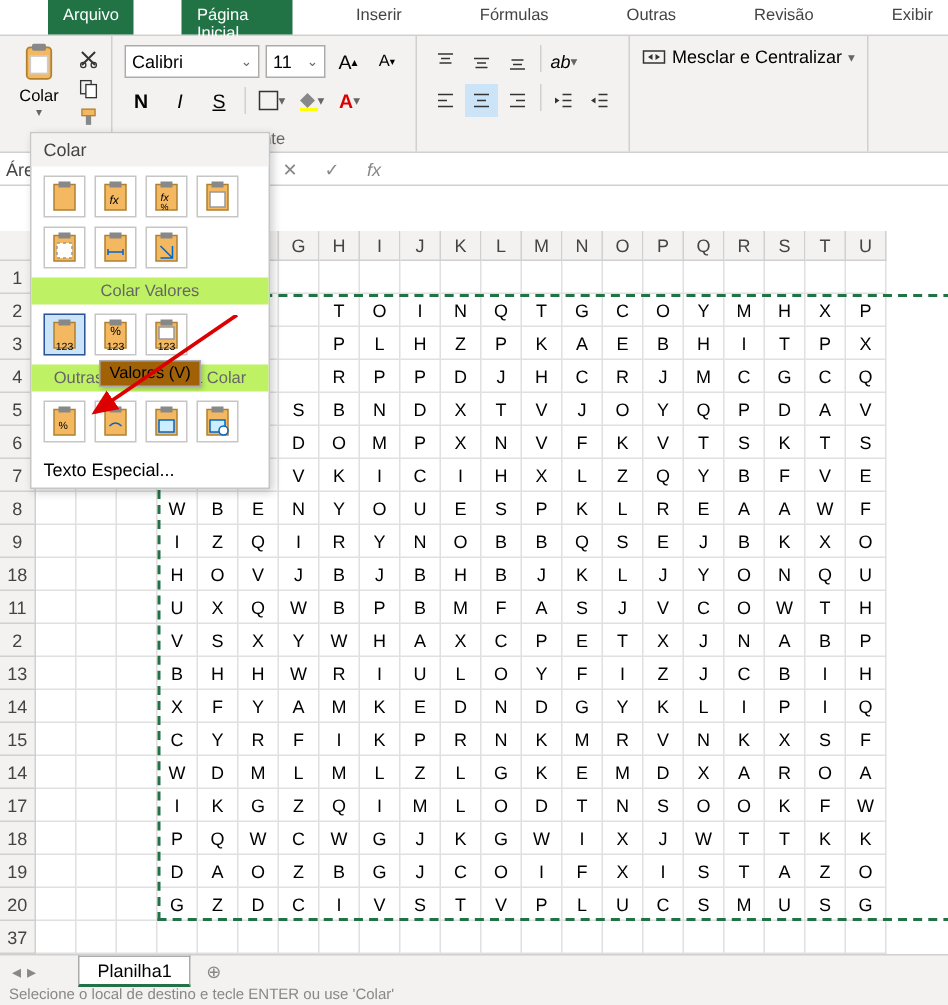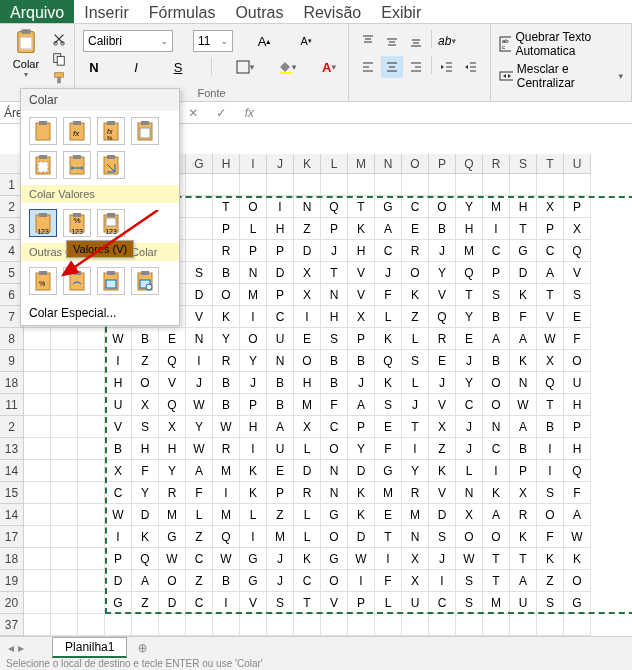--- a/index.html
+++ b/index.html
@@ -1,36 +1,36 @@
 <!DOCTYPE html>
 <html><head>
 <meta charset="utf-8">
 <style>
 * { box-sizing: border-box; margin: 0; padding: 0; font-family: "Segoe UI", Arial, sans-serif; }
 body { background: #fff; width: 632px; height: 670px; overflow: hidden; position: relative; font-size: 12px; }
 
 .tabs { display: flex; background: #fff; height: 24px; border-bottom: 1px solid #d0d0d0; }
-.tab { padding: 4px 10px; font-size: 16px; color: #444; cursor: pointer; }
+.tab { padding: 4px 10px; font-size: 11px; color: #444; cursor: pointer; margin-left: 32px; }
 .tab.file { background: #217346; color: #fff; }
 .tab.active { background: #217346; color: #fff; }
 
 .ribbon { display: flex; height: 78px; background: #f3f2f1; border-bottom: 1px solid #d0d0d0; position: relative; }
 .group { border-right: 1px solid #d0d0d0; padding: 2px 6px 14px; position: relative; display: flex; flex-direction: column; }
 .group-label { position: absolute; bottom: 0; left: 0; right: 0; text-align: center; font-size: 11px; color: #666; height: 14px; }
 
 .paste-big { display: flex; flex-direction: column; align-items: center; padding: 2px 6px; cursor: pointer; }
 .paste-big svg { width: 28px; height: 28px; }
 .paste-big .lbl { font-size: 11px; margin-top: 2px; }
 .paste-big .arr { font-size: 8px; color: #666; }
 
 .mini-btns { display: flex; flex-direction: column; gap: 2px; padding-top: 4px; margin-left: 4px; }
 .mini-btn { width: 18px; height: 18px; display: flex; align-items: center; justify-content: center; cursor: pointer; }
 
 .font-controls { display: flex; flex-direction: column; gap: 4px; padding: 4px 2px; }
-.font-row { display: flex; gap: 20px; align-items: center; }
+.font-row { display: flex; gap: 4px; align-items: center; }
 .font-name { width: 90px; height: 22px; border: 1px solid #ababab; background: #fff; display: flex; align-items: center; padding: 0 4px; justify-content: space-between; font-size: 12px; }
 .font-size { width: 40px; height: 22px; border: 1px solid #ababab; background: #fff; display: flex; align-items: center; padding: 0 4px; justify-content: space-between; font-size: 12px; }
 .chev { font-size: 9px; color: #666; }
 .fb { width: 22px; height: 22px; display: flex; align-items: center; justify-content: center; cursor: pointer; font-size: 13px; }
 .fb.bold { font-weight: bold; }
 .fb.italic { font-style: italic; }
 .fb.under { text-decoration: underline; }
 
 .align-controls { display: flex; flex-direction: column; gap: 4px; padding: 4px 2px; }
 .align-row { display: flex; gap: 2px; }
@@ -42,21 +42,21 @@
 .namebox-row { display: flex; height: 22px; border-bottom: 1px solid #d0d0d0; align-items: center; }
 .area-lbl { padding: 0 4px; font-size: 12px; color: #444; }
 .fx-area { display: flex; align-items: center; margin-left: 10px; gap: 8px; }
 .fx-btn { width: 20px; text-align: center; color: #888; cursor: pointer; }
 
 .paste-menu { position: absolute; top: 88px; left: 20px; width: 160px; background: #fff; border: 1px solid #c6c6c6; box-shadow: 2px 2px 6px rgba(0,0,0,0.2); z-index: 20; font-size: 12px; }
 .pm-title { background: #f3f2f1; padding: 4px 8px; font-size: 12px; color: #444; }
 .pm-icons { display: flex; flex-wrap: wrap; gap: 6px; padding: 6px 8px; }
 .pm-icon { width: 28px; height: 28px; border: 1px solid #c6c6c6; background: #fff; display: flex; align-items: center; justify-content: center; cursor: pointer; font-size: 9px; position: relative; }
 .pm-icon.sel { background: #cce4f7; border-color: #2b579a; }
-.pm-section { padding: 3px 8px; background: #fef9c3; font-size: 11px; color: #666; }
+.pm-section { padding: 3px 8px; background: #bef264; font-size: 11px; color: #666; text-align: center; }
 .pm-footer { padding: 5px 8px; font-size: 12px; cursor: pointer; display: flex; align-items: center; gap: 6px; }
 .tooltip { position: absolute; top: 240px; left: 38px; background: #a16207; border: 1px solid #aaa; padding: 2px 6px; font-size: 11px; z-index: 21; box-shadow: 1px 1px 3px rgba(0,0,0,0.2); margin-left: 28px; }
 .watermark { position: absolute; top: 278px; left: 30px; font-size: 10px; color: #ccc; z-index: 5; }
 
 .arrow-annotation { position: absolute; top: 210px; left: 58px; z-index: 25; pointer-events: none; }
 
 .sheet { position: absolute; top: 154px; left: 0; right: 0; bottom: 30px; overflow: hidden; }
 .col-headers { display: flex; margin-left: 24px; }
 .col-h { width: 27px; height: 20px; background: #f3f2f1; border-right: 1px solid #d0d0d0; border-bottom: 1px solid #d0d0d0; display: flex; align-items: center; justify-content: center; font-size: 12px; color: #444; }
 .corner { width: 24px; height: 20px; background: #f3f2f1; border-right: 1px solid #d0d0d0; border-bottom: 1px solid #d0d0d0; position: absolute; top: 0; left: 0; }
@@ -75,20 +75,21 @@
 .statusbar { position: absolute; bottom: 0; left: 0; right: 0; height: 12px; background: #f3f2f1; font-size: 10px; color: #888; padding: 0 6px; overflow: hidden; white-space: nowrap; }
 
 .clipboard-svg { width: 18px; height: 22px; }
 .sep { width: 1px; height: 18px; background: #d0d0d0; margin: 0 2px; }
 </style>
 </head>
 <body>
 
 <div class="tabs">
   <div class="tab file">Arquivo</div>
+  <div class="tab active">Página Inicial</div>
   <div class="tab">Inserir</div>
   <div class="tab">Fórmulas</div>
   <div class="tab">Outras</div>
   <div class="tab">Revisão</div>
   <div class="tab">Exibir</div>
 </div>
 
 <div class="ribbon">
   <div class="group" style="flex-direction:row;">
     <div class="paste-big">
@@ -234,28 +235,20 @@
             </svg>
           </div>
       </div>
     </div>
   </div>
 
   <div class="group">
     <div class="merge-controls">
       <div class="merge-row">
         <svg width="16" height="16">
-            <rect x="1" y="1" width="14" height="14" fill="none" stroke="#333"></rect>
-            <text x="3" y="7" font-size="6">ab</text>
-            <text x="3" y="13" font-size="6">c</text>
-          </svg>
-        <span>Quebrar Texto Automatica</span>
-      </div>
-      <div class="merge-row">
-        <svg width="16" height="16">
             <rect x="1" y="4" width="14" height="8" fill="none" stroke="#333"></rect>
             <path d="M4 8 L7 6 L7 10 Z M12 8 L9 6 L9 10 Z" fill="#333"></path>
           </svg>
         <span>Mesclar e Centralizar</span>
         <span class="chev">▾</span>
       </div>
     </div>
   </div>
 </div>
 
@@ -373,21 +366,21 @@
     <div class="pm-icon">
         <svg class="clipboard-svg" viewBox="0 0 18 22">
           <rect x="2" y="3" width="14" height="17" fill="#f4b860" stroke="#b08030"></rect>
           <rect x="5" y="1" width="8" height="4" fill="#888"></rect>
           <rect x="4" y="10" width="10" height="8" fill="#cef" stroke="#06c"></rect>
           <circle cx="13" cy="17" r="3" fill="#fff" stroke="#06c"></circle>
         </svg>
       </div>
   </div>
   <div class="pm-footer">
-    <span>Colar Especial...</span>
+    <span>Texto Especial...</span>
   </div>
 </div>
 
 <div class="tooltip">Valores (V)</div>
 <div class="watermark">www.ninjadoexcel.com.br</div>
 
 <svg class="arrow-annotation" width="110" height="80">
   <defs>
       <marker id="ah" markerWidth="8" markerHeight="8" refX="6" refY="3" orient="auto">
         <path d="M0,0 L7,3 L0,6 Z" fill="#d00"></path>

